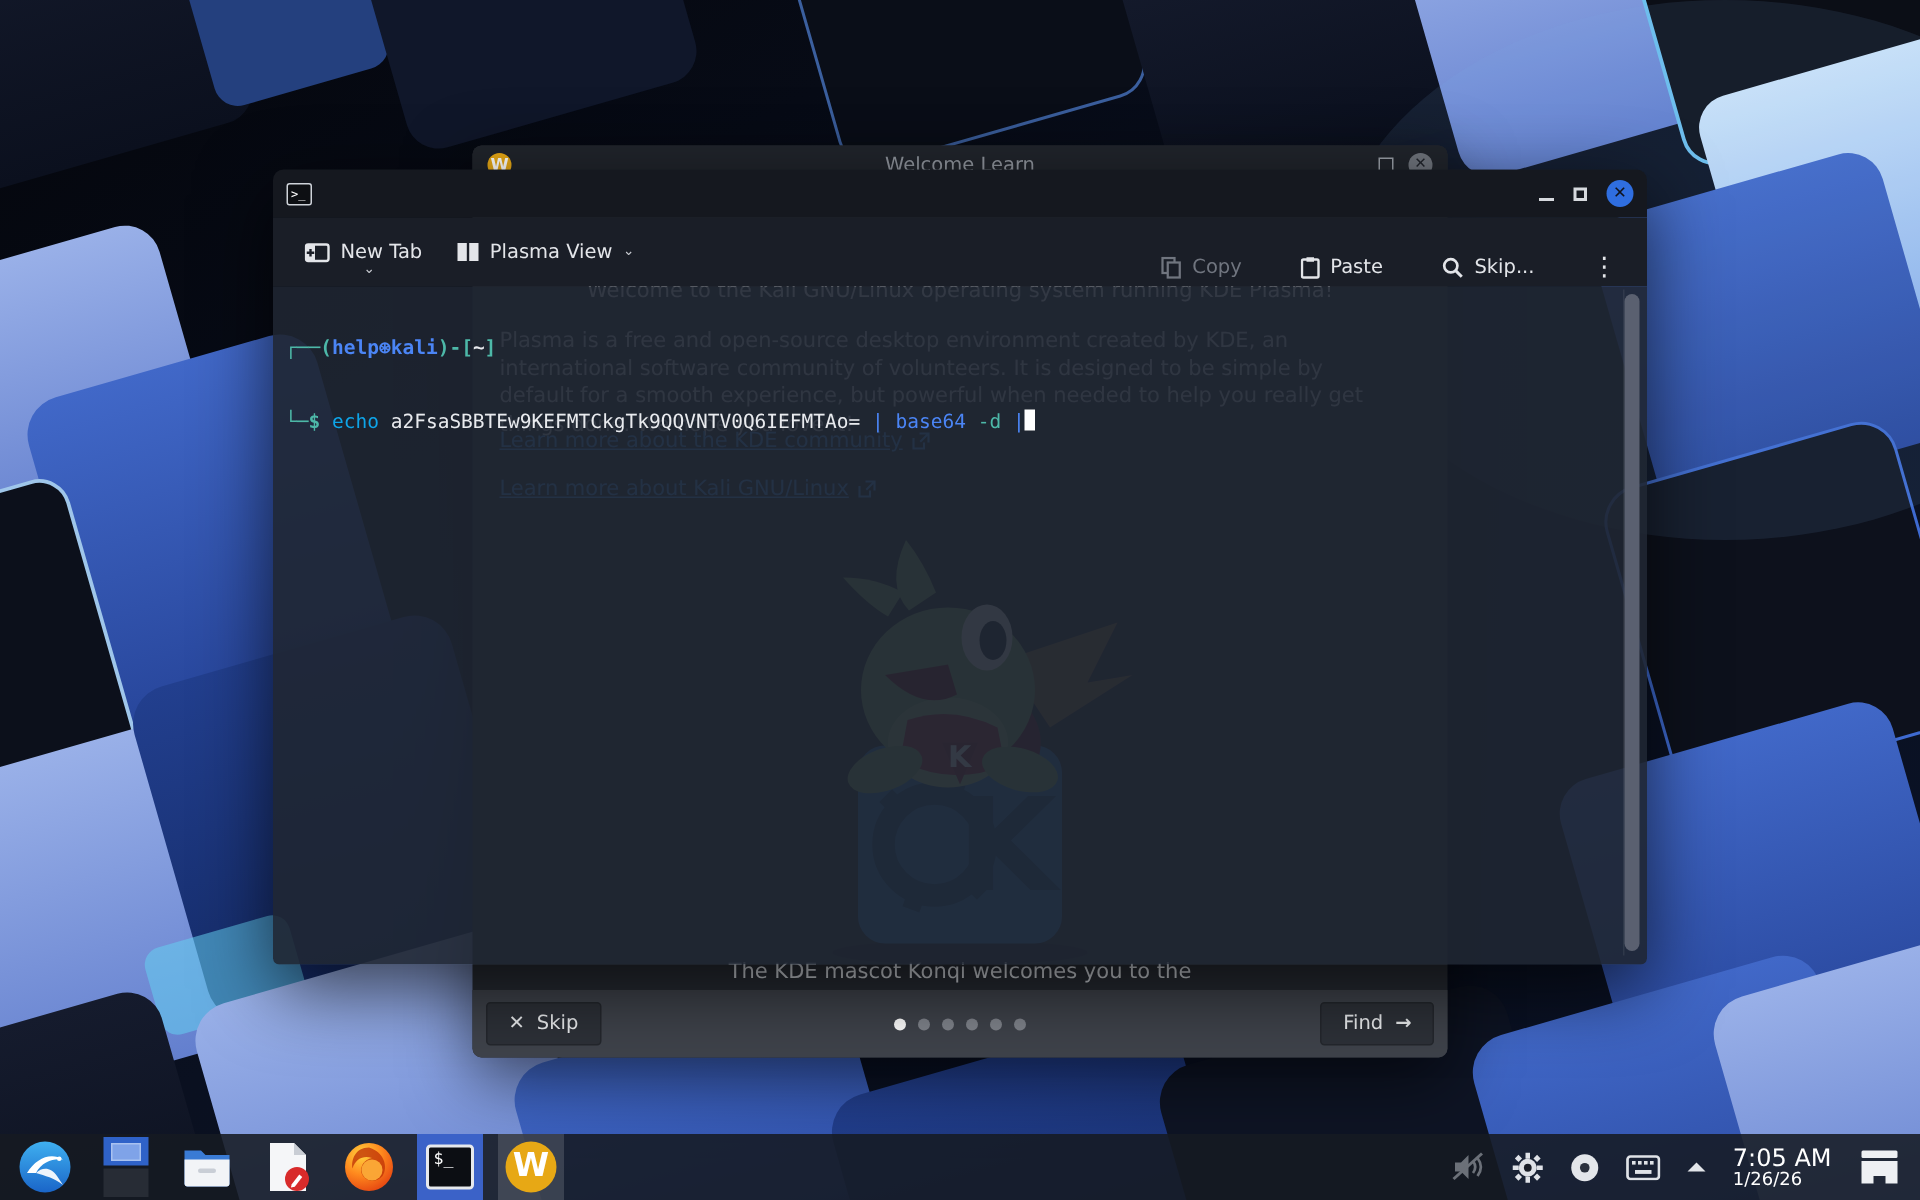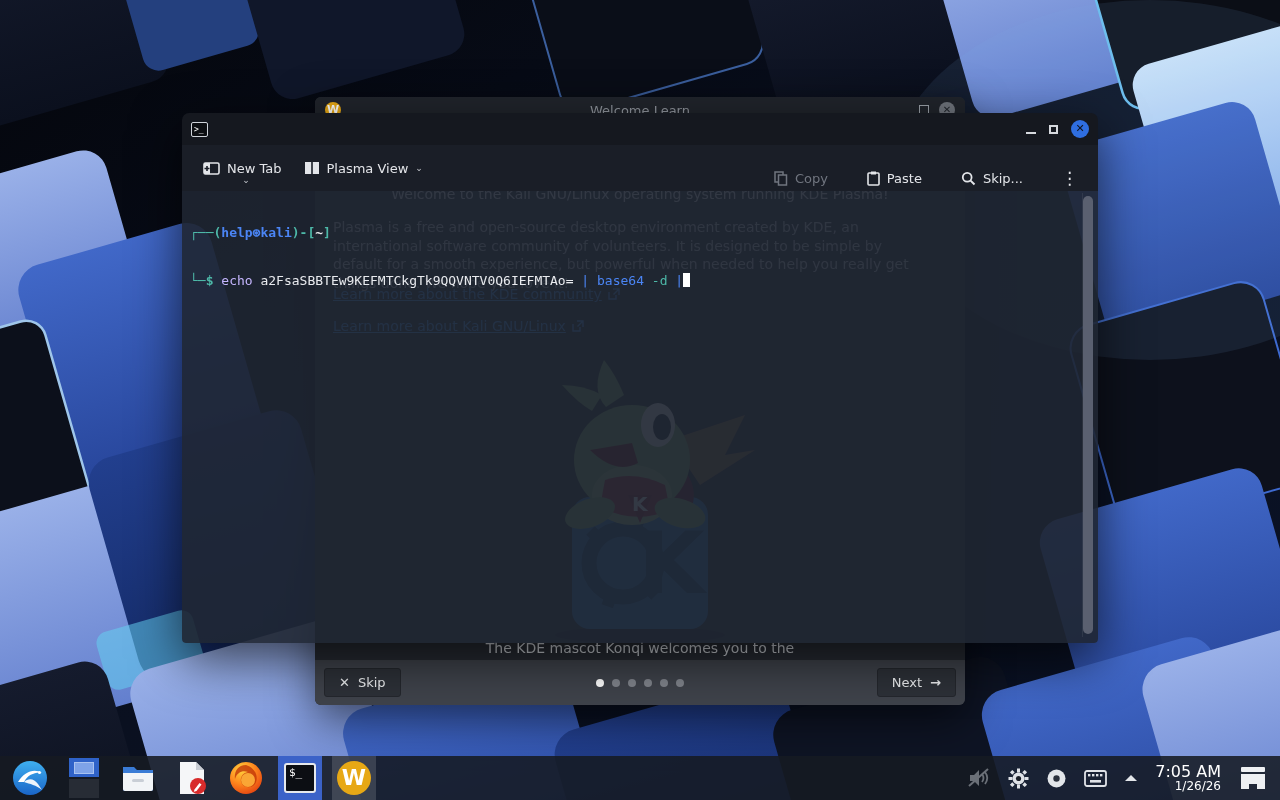--- a/index.html
+++ b/index.html
@@ -58,21 +58,21 @@
                display:flex; align-items:center; padding:0 12px; gap:4px; color:#e3e5e9; font-size:13px; }
   .tb-btn { display:flex; align-items:center; gap:7px; padding:7px 9px; border-radius:4px; position:relative; }
   .tb-dim { color:#70757f; }
   .tb-right { margin-left:auto; display:flex; align-items:center; gap:21px;margin-top:20px; }
   .tb-caret { font-size:9px; color:#c9ccd2; }
   .nt-caret { position:absolute; bottom:-2px; left:50%; font-size:9px; color:#c9ccd2; }
   .t-content { position:absolute; left:0; top:78px; right:0; bottom:0; background:rgba(31,37,50,0.91);
                font-family:"DejaVu Sans Mono","Liberation Mono",monospace; font-size:13px;
                line-height:16px; white-space:pre; padding:2px 0 0 8px; border-radius:0 0 4px 4px; }
   .c-teal { color:#4db8a8; }
-  .c-blue { color:#4b85f5; } .c-cyan { color:#c4b5fd; } .c-wht { color:#e8eaee; }
+  .c-blue { color:#4b85f5; } .c-cyan { color:#0ea5e9; } .c-wht { color:#e8eaee; }
   .c-bold { font-weight:bold; }
   .cursor { display:inline-block; width:7px; height:14px; background:#ffffff; vertical-align:-2px; }
   .t-scroll-track { position:absolute; right:4px; top:80px; width:12px; bottom:6px;
                     border-left:1px solid rgba(255,255,255,0.07); }
   .t-scroll-thumb { position:absolute; right:5px; top:83px; width:10px; height:552px; max-height:438px;
                     background:#5a6070; border-radius:5px; }
 
   
   .taskbar { position:absolute; left:0; bottom:0; width:1280px; height:44px; z-index:30;
              background:rgba(22,26,34,0.88); display:flex; align-items:center; padding:0 8px; }
@@ -82,21 +82,21 @@
   .tk-task-open { background:rgba(255,255,255,0.14); }
   .pager { display:flex; flex-direction:column; gap:2px; }
   .pager .pg1 { width:30px; height:19px; background:#2f62c8; display:flex; align-items:center; justify-content:center; }
   .pager .pg1 i { display:block; width:20px; height:12px; background:#7fa3e8; border:1px solid #a9c2f0; }
   .pager .pg2 { width:30px; height:19px; background:#272c35; }
   .konsole-ic { width:32px; height:30px; background:#0c0e13; border:2px solid #e6e8ec; border-radius:3px;
                 color:#fff; font-family:"DejaVu Sans Mono",monospace; font-size:11px; padding:1px 0 0 3px; }
   .welcome-ic { width:34px; height:34px; border-radius:50%; background:#e7a815; color:#fff;
                 font-weight:bold; font-size:22px; text-align:center; line-height:34px; }
   .tk-right { margin-left:auto; display:flex; align-items:center; gap:17px; height:100%; padding-right:4px; }
-  .clock { text-align:right; color:#ffffff; line-height:1.1; }
+  .clock { text-align:left; color:#ffffff; line-height:1.1; }
   .clock .time { font-size:16px; }
   .clock .date { font-size:12px; }
 </style>
 </head>
 <body>
 
 <svg class="desktop" viewBox="0 0 1280 800">
   <defs>
     <linearGradient id="bg" x1="0" y1="0" x2="1" y2="1">
       <stop offset="0" stop-color="#04060c"></stop>
@@ -217,21 +217,21 @@
     </div>
     <div class="wc-dots">
         <span class="dot active"></span>
         <span class="dot"></span>
         <span class="dot"></span>
         <span class="dot"></span>
         <span class="dot"></span>
         <span class="dot"></span>
       </div>
     <div class="wc-btn next-btn">
-      <span>Next</span>
+      <span>Find</span>
       <span style="font-weight:bold;">→</span>
     </div>
   </div>
 </div>
 
 <div class="terminal">
   <div class="t-titlebar">
     <div class="t-appicon">&gt;_</div>
     <div class="t-btns">
       <div class="t-min"></div>

